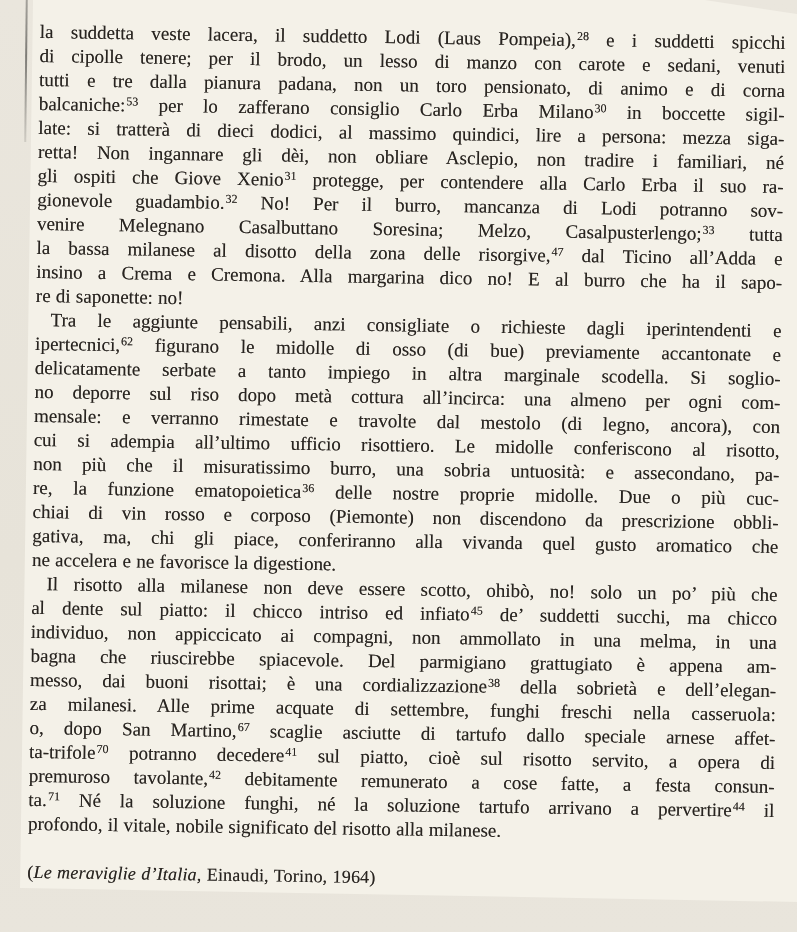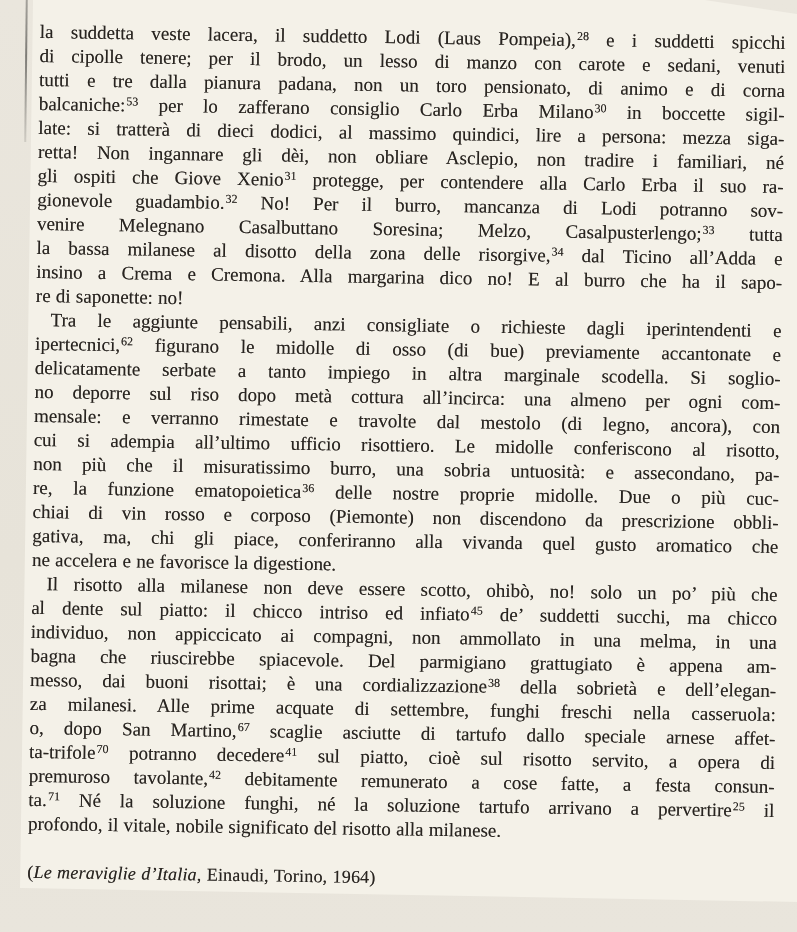--- a/index.html
+++ b/index.html
@@ -72,21 +72,21 @@
         <div class="para">
           <div class="line">la suddetta veste lacera, il suddetto Lodi (Laus Pompeia),<span class="fnref">28</span> e i suddetti spicchi</div>
           <div class="line">di cipolle tenere; per il brodo, un lesso di manzo con carote e sedani, venuti</div>
           <div class="line">tutti e tre dalla pianura padana, non un toro pensionato, di animo e di corna</div>
           <div class="line">balcaniche:<span class="fnref">53</span> per lo zafferano consiglio Carlo Erba Milano<span class="fnref">30</span> in boccette sigil-</div>
           <div class="line">late: si tratterà di dieci dodici, al massimo quindici, lire a persona: mezza siga-</div>
           <div class="line">retta! Non ingannare gli dèi, non obliare Asclepio, non tradire i familiari, né</div>
           <div class="line">gli ospiti che Giove Xenio<span class="fnref">31</span> protegge, per contendere alla Carlo Erba il suo ra-</div>
           <div class="line">gionevole guadambio.<span class="fnref">32</span> No! Per il burro, mancanza di Lodi potranno sov-</div>
           <div class="line">venire Melegnano Casalbuttano Soresina; Melzo, Casalpusterlengo;<span class="fnref">33</span> tutta</div>
-          <div class="line">la bassa milanese al disotto della zona delle risorgive,<span class="fnref">34</span> dal Ticino all’Adda e</div>
+          <div class="line">la bassa milanese al disotto della zona delle risorgive,<span class="fnref">47</span> dal Ticino all’Adda e</div>
           <div class="line">insino a Crema e Cremona. Alla margarina dico no! E al burro che ha il sapo-</div>
           <div class="line last">re di saponette: no!</div>
         </div>
         <div class="para">
           <div class="line indent">Tra le aggiunte pensabili, anzi consigliate o richieste dagli iperintendenti e</div>
           <div class="line">ipertecnici,<span class="fnref">62</span> figurano le midolle di osso (di bue) previamente accantonate e</div>
           <div class="line">delicatamente serbate a tanto impiego in altra marginale scodella. Si soglio-</div>
           <div class="line">no deporre sul riso dopo metà cottura all’incirca: una almeno per ogni com-</div>
           <div class="line">mensale: e verranno rimestate e travolte dal mestolo (di legno, ancora), con</div>
           <div class="line">cui si adempia all’ultimo ufficio risottiero. Le midolle conferiscono al risotto,</div>
@@ -99,19 +99,19 @@
         <div class="para">
           <div class="line indent">Il risotto alla milanese non deve essere scotto, ohibò, no! solo un po’ più che</div>
           <div class="line">al dente sul piatto: il chicco intriso ed infiato<span class="fnref">45</span> de’ suddetti succhi, ma chicco</div>
           <div class="line">individuo, non appiccicato ai compagni, non ammollato in una melma, in una</div>
           <div class="line">bagna che riuscirebbe spiacevole. Del parmigiano grattugiato è appena am-</div>
           <div class="line">messo, dai buoni risottai; è una cordializzazione<span class="fnref">38</span> della sobrietà e dell’elegan-</div>
           <div class="line">za milanesi. Alle prime acquate di settembre, funghi freschi nella casseruola:</div>
           <div class="line">o, dopo San Martino,<span class="fnref">67</span> scaglie asciutte di tartufo dallo speciale arnese affet-</div>
           <div class="line">ta-trifole<span class="fnref">70</span> potranno decedere<span class="fnref">41</span> sul piatto, cioè sul risotto servito, a opera di</div>
           <div class="line">premuroso tavolante,<span class="fnref">42</span> debitamente remunerato a cose fatte, a festa consun-</div>
-          <div class="line">ta.<span class="fnref">71</span> Né la soluzione funghi, né la soluzione tartufo arrivano a pervertire<span class="fnref">25</span> il</div>
+          <div class="line">ta.<span class="fnref">71</span> Né la soluzione funghi, né la soluzione tartufo arrivano a pervertire<span class="fnref">44</span> il</div>
           <div class="line last">profondo, il vitale, nobile significato del risotto alla milanese.</div>
         </div>
         <div class="citation">(<span class="ital">Le meraviglie d’Italia</span>, Einaudi, Torino, 1964)</div>
       </div>
   </div>
 </div>
 
 </body></html>

